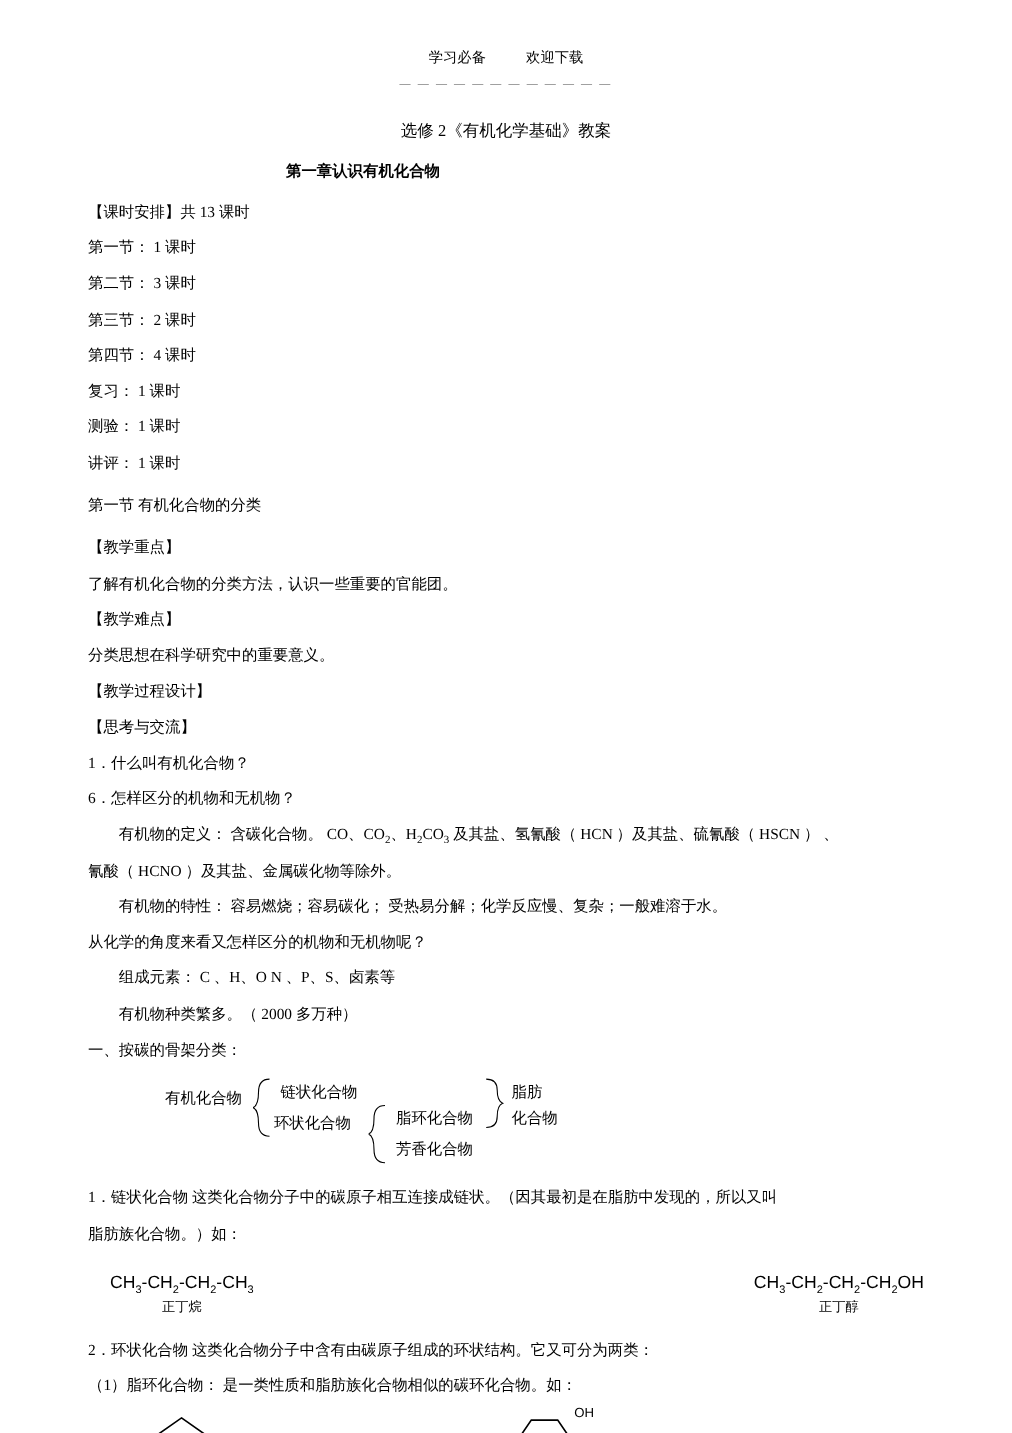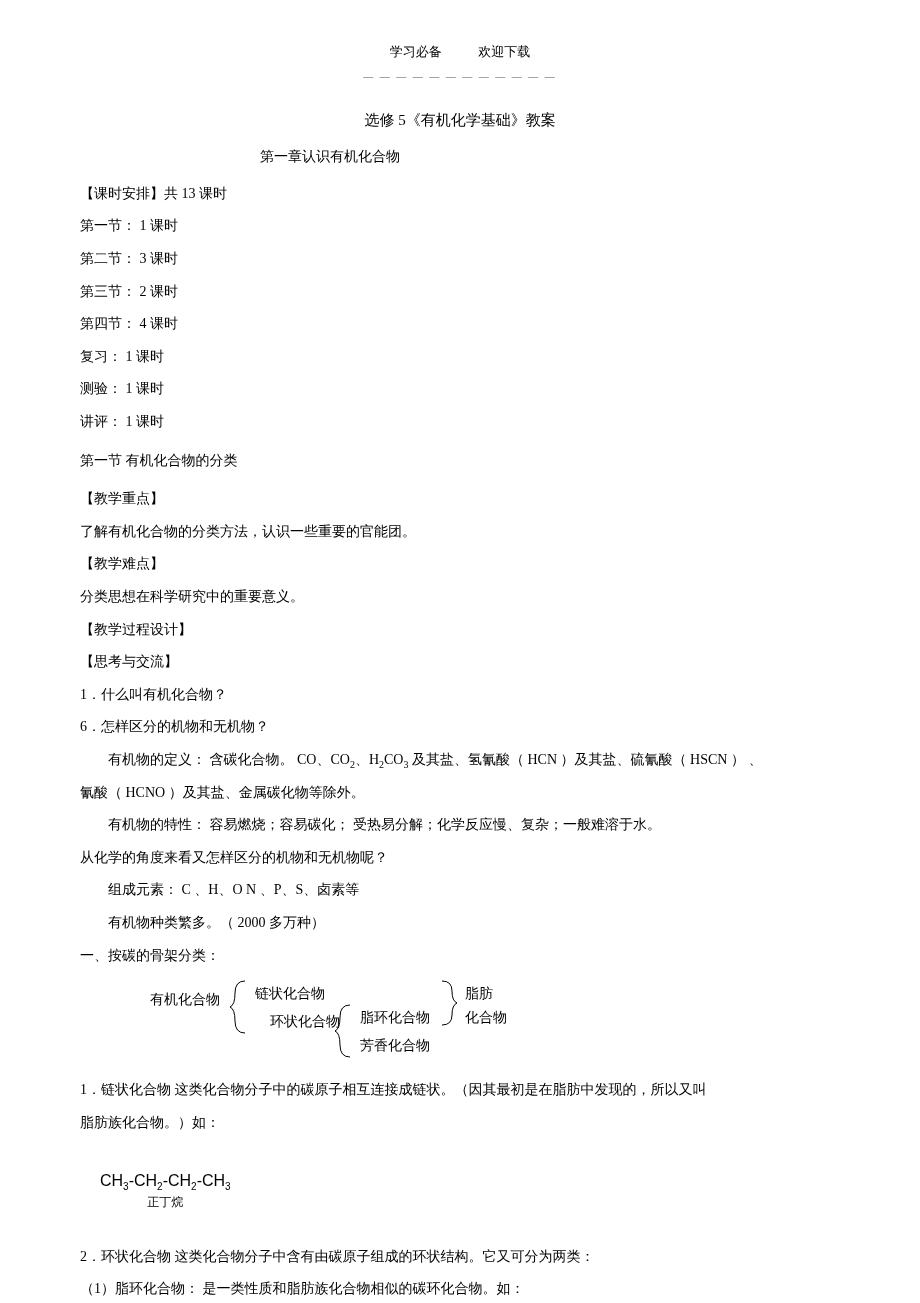--- a/index.html
+++ b/index.html
@@ -27,20 +27,21 @@
     .doc-title {
       text-align: center;
       font-size: 15px;
       margin-bottom: 10px;
     }
     .chapter-title {
       text-align: left;
       margin-left: 180px;
       font-size: 14px;
       margin-bottom: 10px;
+      font-weight: bold;
     }
     .section-title {
       font-size: 14px;
       margin-top: 12px;
       margin-bottom: 12px;
     }
     .line {
       margin: 6px 0;
       text-align: left;
     }
@@ -62,21 +63,21 @@
     }
     svg.brace {
       position: absolute;
       stroke: #000;
       stroke-width: 1;
       fill: none;
     }
     .formula-row {
       display: flex;
       justify-content: space-between;
-      margin: 30px 0;
+      margin: 16px 0;
     }
     .formula-block {
       text-align: center;
       margin-right: 260px;
     }
     .formula-block2 {
       text-align: center;
     }
     .formula-text {
       font-family: Arial, sans-serif;
@@ -110,21 +111,21 @@
 </head>
 <body>
 
 <div class="header-note">
   <span>学习必备</span>
   <span style="display:inline-block;width:30px;"></span>
   <span>欢迎下载</span>
 </div>
 <div class="underline-dashes">— — — — — — — — — — — —</div>
 
-<div class="doc-title">选修 5《有机化学基础》教案</div>
+<div class="doc-title">选修 2《有机化学基础》教案</div>
 <div class="chapter-title">第一章认识有机化合物</div>
 
 <div class="line">【课时安排】共   13 课时</div>
 <div class="line">第一节：  1 课时</div>
 <div class="line">第二节：  3 课时</div>
 <div class="line">第三节：  2 课时</div>
 <div class="line">第四节：  4 课时</div>
 <div class="line">复习：  1 课时</div>
 <div class="line">测验：  1 课时</div>
 <div class="line">讲评：  1 课时</div>
@@ -149,21 +150,21 @@
 <div class="line indent">组成元素：  C 、H、O     N 、P、S、卤素等</div>
 <div class="line indent">有机物种类繁多。（   2000 多万种）</div>
 <div class="line">一、按碳的骨架分类：</div>
 
 <div class="classification">
   <span class="cls-label" style="left:0;top:8px;">有机化合物</span>
   <svg class="brace" style="left:80px;top:0;" width="20" height="56">
       <path d="M15 2 Q5 2 5 14 Q5 26 0 28 Q5 30 5 42 Q5 54 15 54"></path>
     </svg>
   <span class="cls-label" style="left:105px;top:2px;">链状化合物</span>
-  <span class="cls-label" style="left:120px;top:30px;">环状化合物</span>
+  <span class="cls-label" style="left:99px;top:30px;">环状化合物</span>
   <svg class="brace" style="left:185px;top:24px;" width="20" height="56">
       <path d="M15 2 Q5 2 5 14 Q5 26 0 28 Q5 30 5 42 Q5 54 15 54"></path>
     </svg>
   <span class="cls-label" style="left:210px;top:26px;">脂环化合物</span>
   <span class="cls-label" style="left:210px;top:54px;">芳香化合物</span>
   <svg class="brace" style="left:290px;top:0;" width="20" height="48">
       <path d="M2 2 Q12 2 12 12 Q12 22 17 24 Q12 26 12 36 Q12 46 2 46"></path>
     </svg>
   <span class="cls-label" style="left:315px;top:2px;">脂肪</span>
   <span class="cls-label" style="left:315px;top:26px;text-align:right;">化合物</span>
@@ -171,20 +172,26 @@
 
 <div class="line">1．链状化合物     这类化合物分子中的碳原子相互连接成链状。（因其最初是在脂肪中发现的，所以又叫</div>
 <div class="line">脂肪族化合物。）如：</div>
 
 <div class="formula-row">
   <div class="formula-block" style="margin-left:20px;">
     <div class="formula-text">
       <span>CH</span><span class="formula-sub">3</span><span>-CH</span><span class="formula-sub">2</span><span>-CH</span><span class="formula-sub">2</span><span>-CH</span><span class="formula-sub">3</span>
     </div>
     <div class="formula-name">正丁烷</div>
+  </div>
+  <div class="formula-block2">
+    <div class="formula-text">
+      <span>CH</span><span class="formula-sub">3</span><span>-CH</span><span class="formula-sub">2</span><span>-CH</span><span class="formula-sub">2</span><span>-CH</span><span class="formula-sub">2</span><span>OH</span>
+    </div>
+    <div class="formula-name">正丁醇</div>
   </div>
 </div>
 
 <div class="line">2．环状化合物     这类化合物分子中含有由碳原子组成的环状结构。它又可分为两类：</div>
 <div class="line">（1）脂环化合物：  是一类性质和脂肪族化合物相似的碳环化合物。如：</div>
 
 <div class="shape-row">
   <svg width="50" height="45">
     <polygon points="25,4 45,18 38,40 12,40 5,18" fill="none" stroke="#000" stroke-width="1.5"></polygon>
   </svg>

